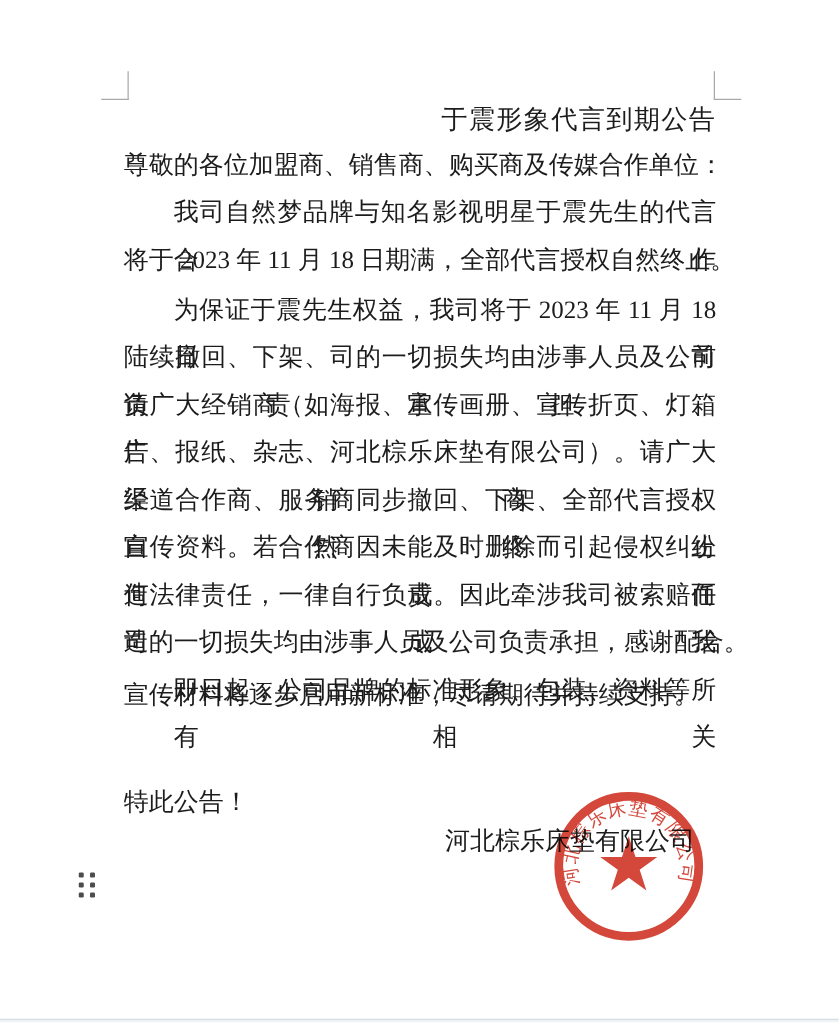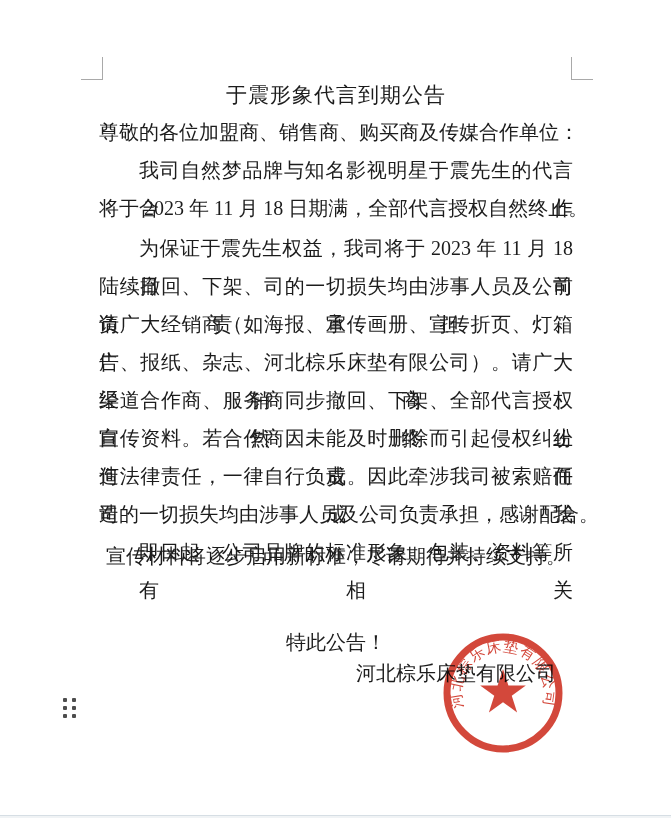--- a/index.html
+++ b/index.html
@@ -10,25 +10,25 @@
     color:#1c1c1c;
   }
   .page{position:absolute;inset:0;background:#ffffff;}
   
   .crop{position:absolute;width:21px;height:22px;}
   .crop.tl{left:81px;top:57px;border-right:1px solid #a9a9a9;border-bottom:1px solid #a9a9a9;}
   .crop.tr{left:571px;top:57px;border-left:1px solid #a9a9a9;border-bottom:1px solid #a9a9a9;}
   
   .title{
     position:absolute;left:99px;width:474px;top:76px;height:38px;line-height:38px;
-    font-size:21px;text-align:center;letter-spacing:1px;white-space:nowrap;
+    font-size:21px;text-align:right;letter-spacing:1px;white-space:nowrap;
   }
   .ln{
     position:absolute;left:99px;width:474px;height:38px;line-height:38px;
-    font-size:20px;white-space:nowrap;text-align:center;
+    font-size:20px;white-space:nowrap;
   }
   .ln.j{white-space:normal;text-align:justify;text-align-last:justify;text-justify:inter-character;}
   .ln.indent{padding-left:40px;width:434px;}
   .ln.sig{width:457px;text-align:right;white-space:nowrap;}
   
   .dots{position:absolute;left:63px;top:698px;width:14px;height:20px;
     display:grid;grid-template-columns:4px 4px;grid-template-rows:4px 4px 4px;
     column-gap:5px;row-gap:4px;}
   .dots span{width:4px;height:4px;background:#4d4d4d;border-radius:1px;}
   

